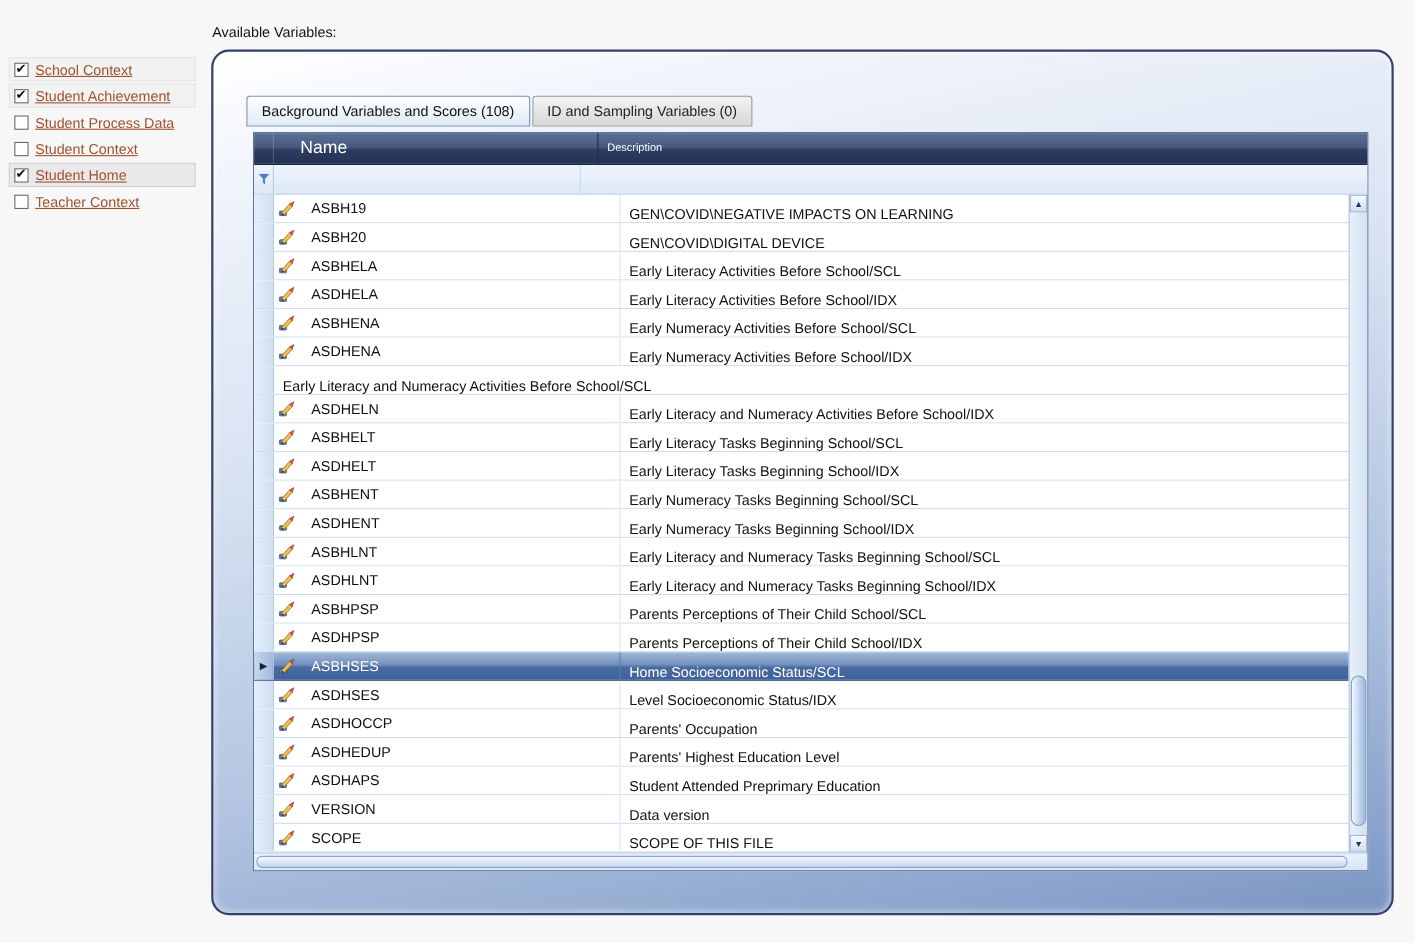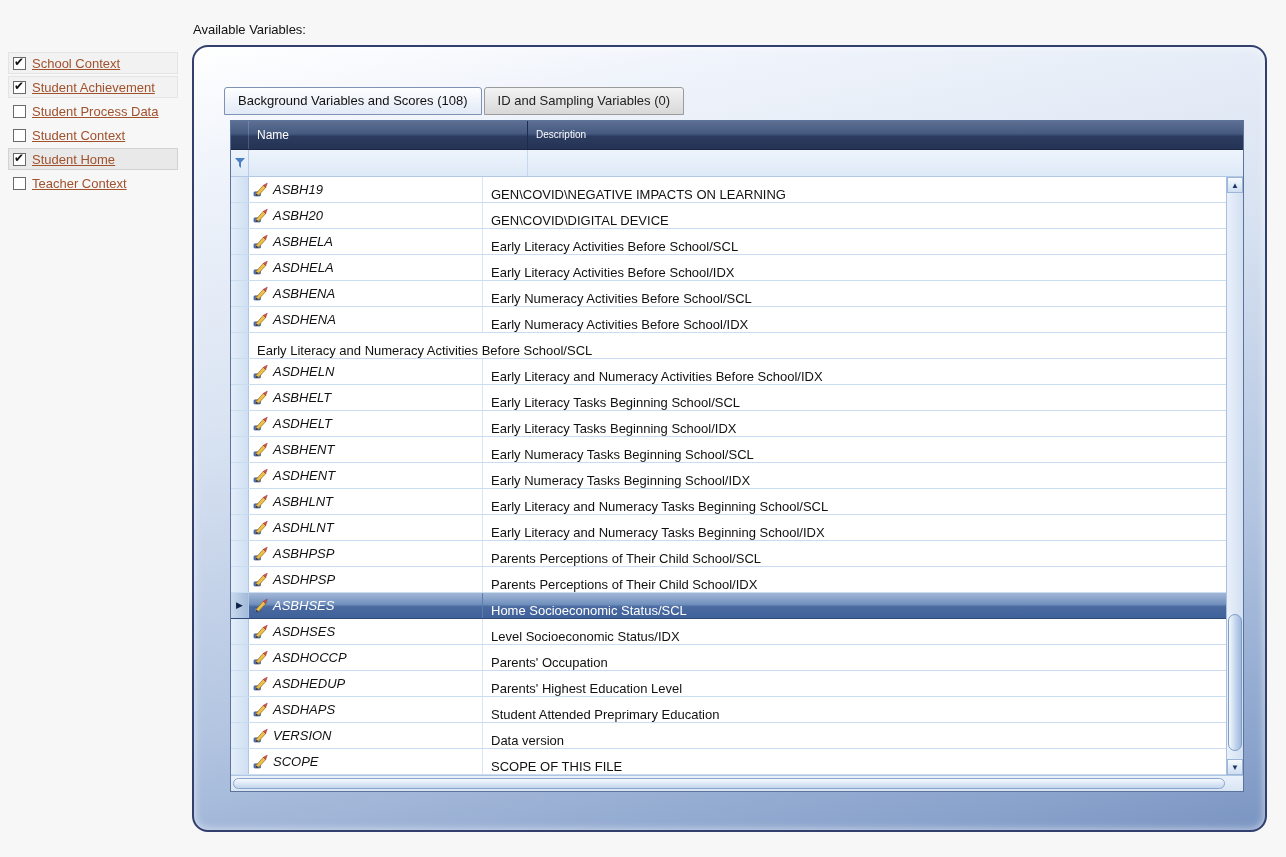--- a/index.html
+++ b/index.html
@@ -64,21 +64,21 @@
     position: absolute; left: 36px; top: 73px; width: 1014px; height: 672px;
     border: 1px solid #5c739c; background: #fff;
     display: flex; flex-direction: column;
   }
   .g-header {
     height: 29px; flex: none; display: flex; color: #fff;
     background: linear-gradient(#5d6f93 0%, #46597f 45%, #2b3c60 55%, #253354 100%);
     border-bottom: 1px solid #1b2844;
   }
   .h-ind { width: 18px; flex: none; border-right: 1px solid rgba(255,255,255,.18); }
-  .h-name { width: 279px; flex: none; padding-left: 8px; line-height: 28px; font-size: 12px; border-right: 1px solid #1e2c4c; }
+  .h-name { width: 279px; flex: none; padding-left: 8px; line-height: 28px; font-size: 16px; border-right: 1px solid #1e2c4c; margin-left: 16px; }
   .h-desc { flex: 1; padding-left: 8px; line-height: 28px; font-size: 10px; }
 
   .g-filter {
     height: 27px; flex: none; display: flex;
     background: linear-gradient(#eef4fc, #dde9f7);
     border-bottom: 1px solid #b4c8e4;
   }
   .f-ind { width: 18px; flex: none; display: flex; align-items: center; justify-content: center; border-right: 1px solid #b9cde8; }
   .f-name { width: 279px; flex: none; border-right: 1px solid #c6d8ee; }
   .f-desc { flex: 1; }
@@ -88,22 +88,22 @@
 
   .g-row { height: 26px; display: flex; background: #fff; border-bottom: 1px solid #cadcf0; cursor: default; }
   .r-ind {
     width: 18px; flex: none;
     background: linear-gradient(to right, #e4eef9, #cfdff2);
     border-right: 1px solid #b0c6e2;
     display: flex; align-items: center; justify-content: center;
   }
   .row-arrow { display: none; font-size: 9px; color: #0e2248; line-height: 1; }
   .r-name {
-    width: 234px; flex: none; display: flex; align-items: center; gap: 5px;
-    padding-left: 4px; font-size: 13px; color: #111; border-right: 1px solid #dbe6f5; font-style: italic;
+    width: 315px; flex: none; display: flex; align-items: center; gap: 15px;
+    padding-left: 4px; font-size: 13px; color: #111; border-right: 1px solid #dbe6f5;
   }
   .r-desc { flex: 1; display: flex; align-items: flex-end; padding-left: 8px; font-size: 13px; color: #111; }
   .var-ico { flex: none; display: inline-flex; }
 
   .g-row.selected {
     background: linear-gradient(#a3b8d8 0%, #7190bd 45%, #4a6aa0 55%, #3f619a 100%);
     border-bottom-color: #2e4a78;
   }
   .g-row.selected .r-name, .g-row.selected .r-desc { color: #fff; border-right-color: #5c7cab; }
   .g-row.selected .r-ind { background: linear-gradient(to right, #c9d8ec, #a2bad9); }

